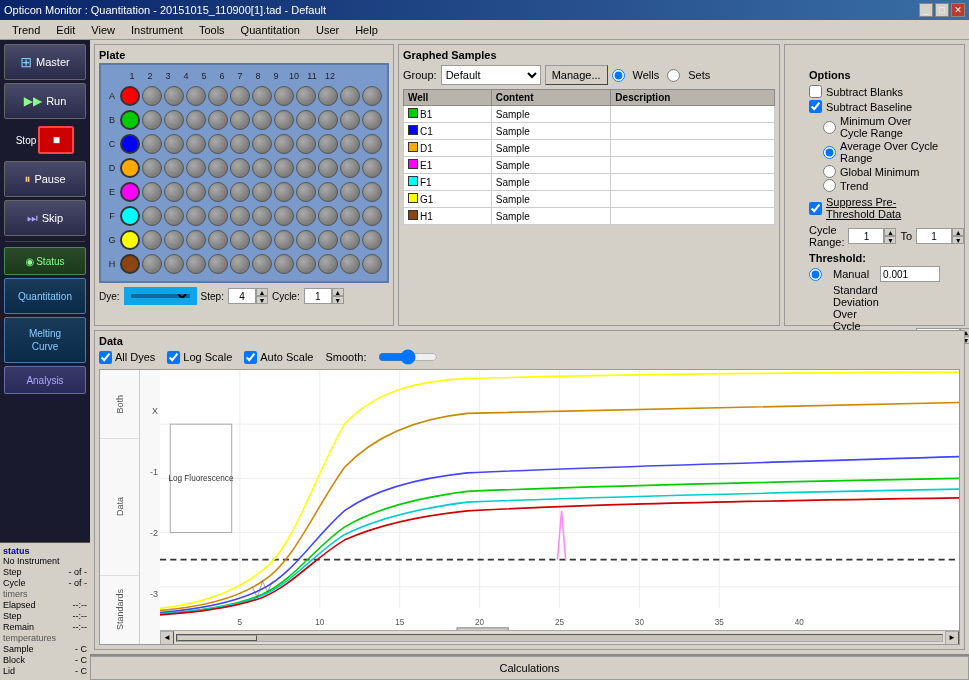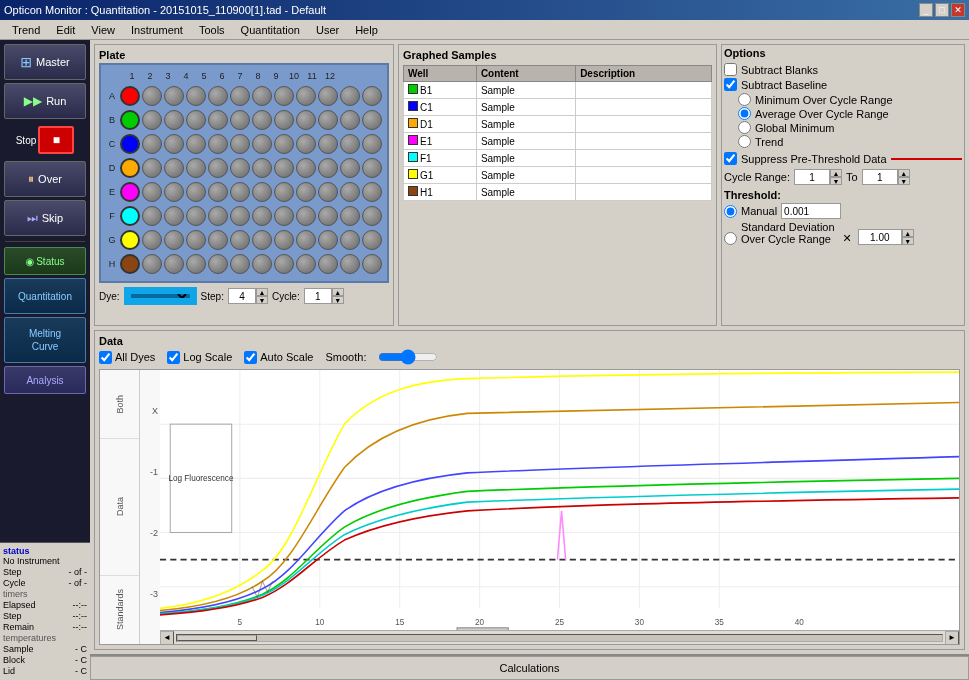--- a/index.html
+++ b/index.html
@@ -54,27 +54,27 @@
     .panel-title { font-size: 11px; font-weight: bold; margin-bottom: 4px; }
     .group-row { display: flex; align-items: center; gap: 4px; margin-bottom: 4px; font-size: 11px; }
     .group-select { height: 20px; font-size: 11px; background: white; border: 1px solid #999; min-width: 100px; }
     .manage-btn { height: 20px; font-size: 11px; background: #d4d0c8; border: 1px outset #999; padding: 0 6px; cursor: pointer; }
     .radio-group { display: flex; align-items: center; gap: 8px; font-size: 11px; }
     .samples-table { width: 100%; border-collapse: collapse; }
     .samples-table th { background: #b8b4ac; border: 1px solid #888; padding: 2px 4px; font-size: 10px; text-align: left; }
     .samples-table td { border: 1px solid #ccc; padding: 2px 4px; font-size: 10px; background: white; }
     
     
-    .options-panel { width: 244px; background: #d4d0c8; border: 1px solid #999; padding: 2px; font-size: 11px; }
+    .options-panel { width: 181px; background: #d4d0c8; border: 1px solid #999; padding: 24px; font-size: 11px; }
     .options-title { font-weight: bold; margin-bottom: 4px; }
     .checkbox-row { display: flex; align-items: center; gap: 4px; margin: 2px 0; }
     .radio-row { display: flex; align-items: center; gap: 4px; margin: 1px 0 1px 14px; }
     .cycle-range-row { display: flex; align-items: center; gap: 4px; margin: 4px 0; }
     .small-input { width: 36px; height: 16px; border: 1px solid #999; background: white; font-size: 10px; text-align: center; }
-    .threshold-row { display: flex; align-items: center; gap: 4px; margin: 2px 0; }
+    .threshold-row { display: flex; align-items: center; gap: 11px; margin: 2px 0; }
     .threshold-input { width: 60px; height: 16px; border: 1px solid #999; background: white; font-size: 10px; padding: 0 2px; }
     .suppress-row { display: flex; align-items: center; gap: 4px; margin: 4px 0; }
     .suppress-line { flex: 1; height: 2px; background: #cc0000; }
     
     
     .data-section { flex: 1; background: #d4d0c8; border: 1px solid #999; margin: 0 4px 4px 4px; padding: 4px; display: flex; flex-direction: column; }
     .data-title { font-weight: bold; font-size: 11px; margin-bottom: 2px; }
     .chart-controls { display: flex; align-items: center; gap: 12px; margin-bottom: 4px; font-size: 11px; }
     .chart-area { flex: 1; background: white; border: 1px solid #999; display: flex; position: relative; overflow: hidden; }
     
@@ -124,21 +124,21 @@
       <div class="sidebar-btn">
         <span style="color:#88ff88;font-size:12px;">▶▶</span>
         <span>Run</span>
       </div>
       <div class="sidebar-stop">
         <span style="color:white;font-size:10px;margin-right:2px;">Stop</span>
         <div class="stop-icon">■</div>
       </div>
       <div class="sidebar-btn">
         <span style="color:#ffcc88;font-size:12px;">⏸</span>
-        <span>Over</span>
+        <span>Pause</span>
       </div>
       <div class="sidebar-btn">
         <span style="color:#aaaaff;font-size:12px;">⏭</span>
         <span>Skip</span>
       </div>
       <div class="sidebar-divider"></div>
       <div class="status-btn">
         <span style="margin-right:2px;">◉</span>
         <span>Status</span>
       </div>
@@ -354,20 +354,33 @@
             <div class="spin-btns">
               <button class="spin-btn">▲</button>
               <button class="spin-btn">▼</button>
             </div>
           </div>
         </div>
       </div>
 
       <div class="graphed-panel">
         <div class="panel-title">Graphed Samples</div>
+        <div class="group-row">
+          <span>Group:</span>
+          <select class="group-select">
+            <option>Default</option>
+          </select>
+          <button class="manage-btn">Manage...</button>
+          <div class="radio-group">
+            <input type="radio" name="wellsets" checked="" style="">
+            <span>Wells</span>
+            <input type="radio" name="wellsets" style="">
+            <span>Sets</span>
+          </div>
+        </div>
         <table class="samples-table" id="samples-table">
           <thead>
             <tr>
               <th>Well</th>
               <th>Content</th>
               <th>Description</th>
             </tr>
           </thead>
           <tbody id="samples-tbody">
               <tr>
@@ -428,21 +441,21 @@
           <span>Average Over Cycle Range</span>
         </div>
         <div class="radio-row">
           <input type="radio" name="baseline" style="">
           <span>Global Minimum</span>
         </div>
         <div class="radio-row">
           <input type="radio" name="baseline" style="">
           <span>Trend</span>
         </div>
-        <div class="suppress-row" style="margin-top:4px;">
+        <div class="suppress-row" style="margin-top:4px;text-decoration:underline;">
           <input type="checkbox" checked="" style="">
           <span>Suppress Pre-Threshold Data</span>
           <div class="suppress-line"></div>
         </div>
         <div class="cycle-range-row">
           <span>Cycle Range:</span>
           <div class="spin-control">
             <input class="small-input" value="1" style="">
             <div class="spin-btns">
               <button class="spin-btn">▲</button>

